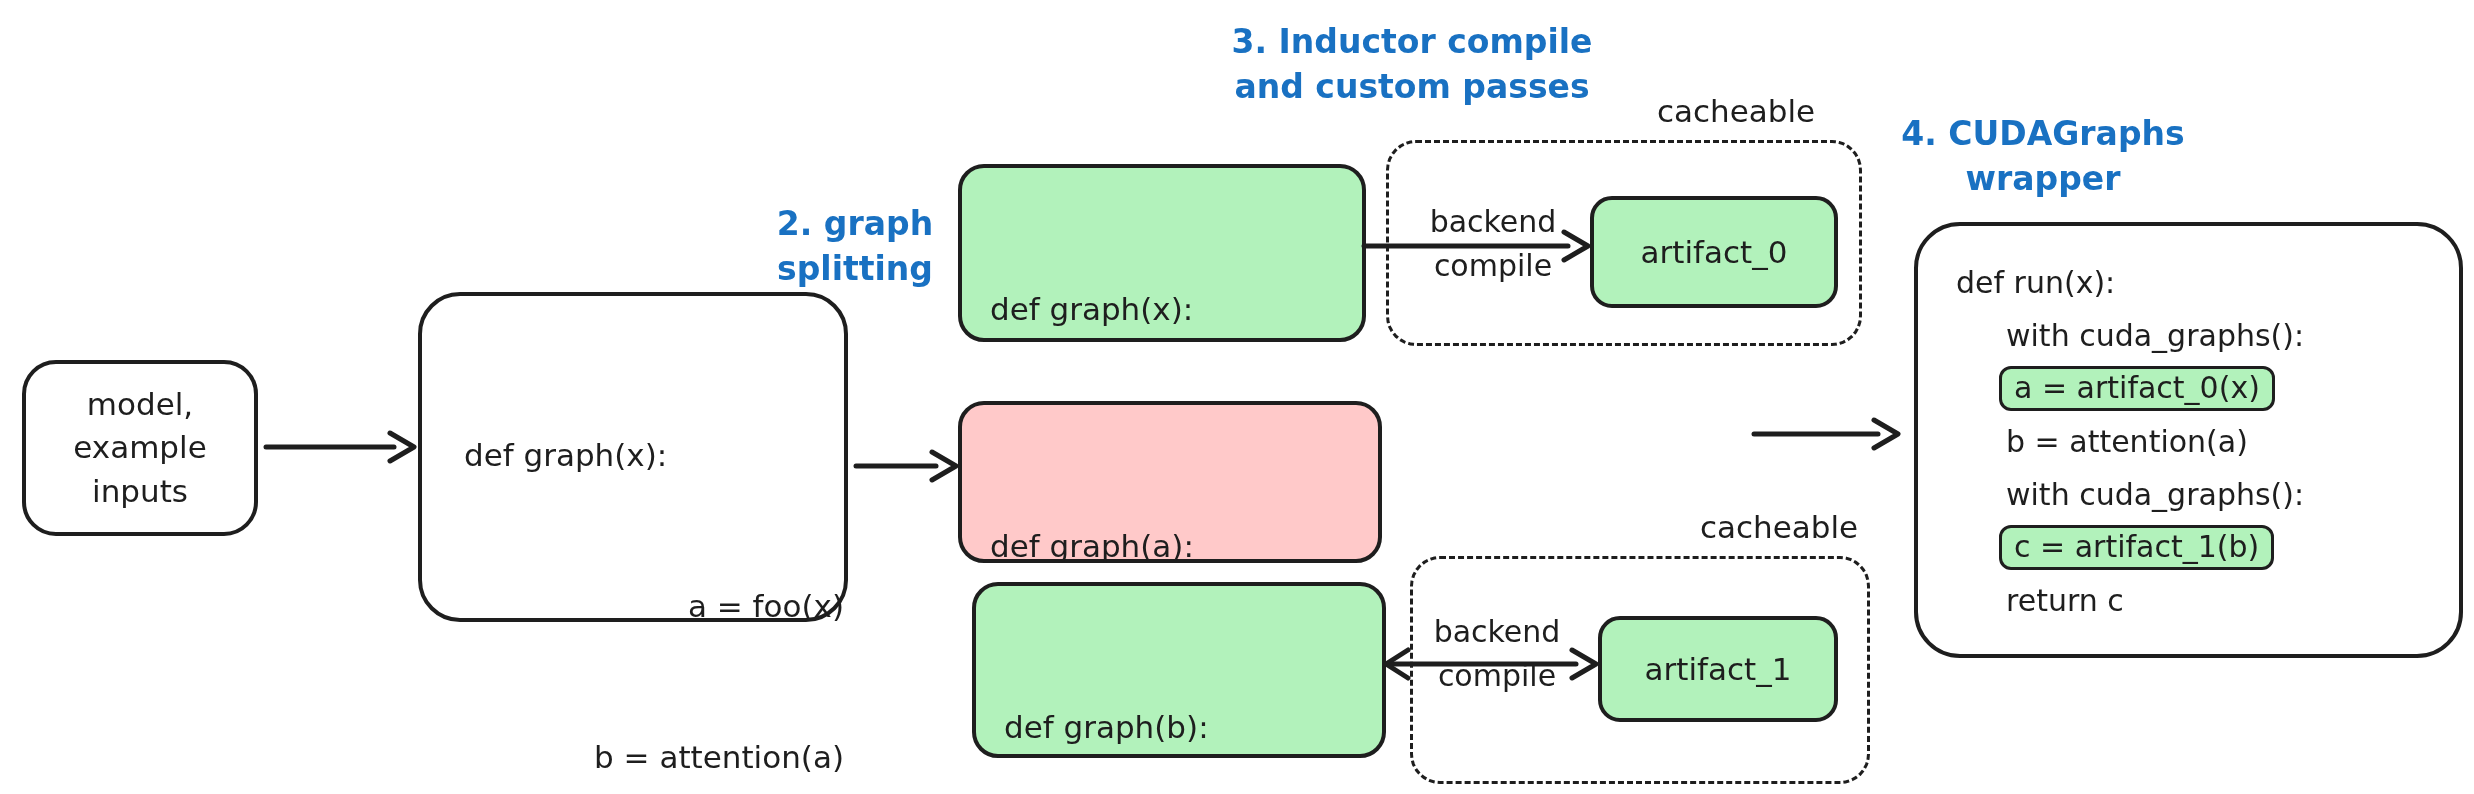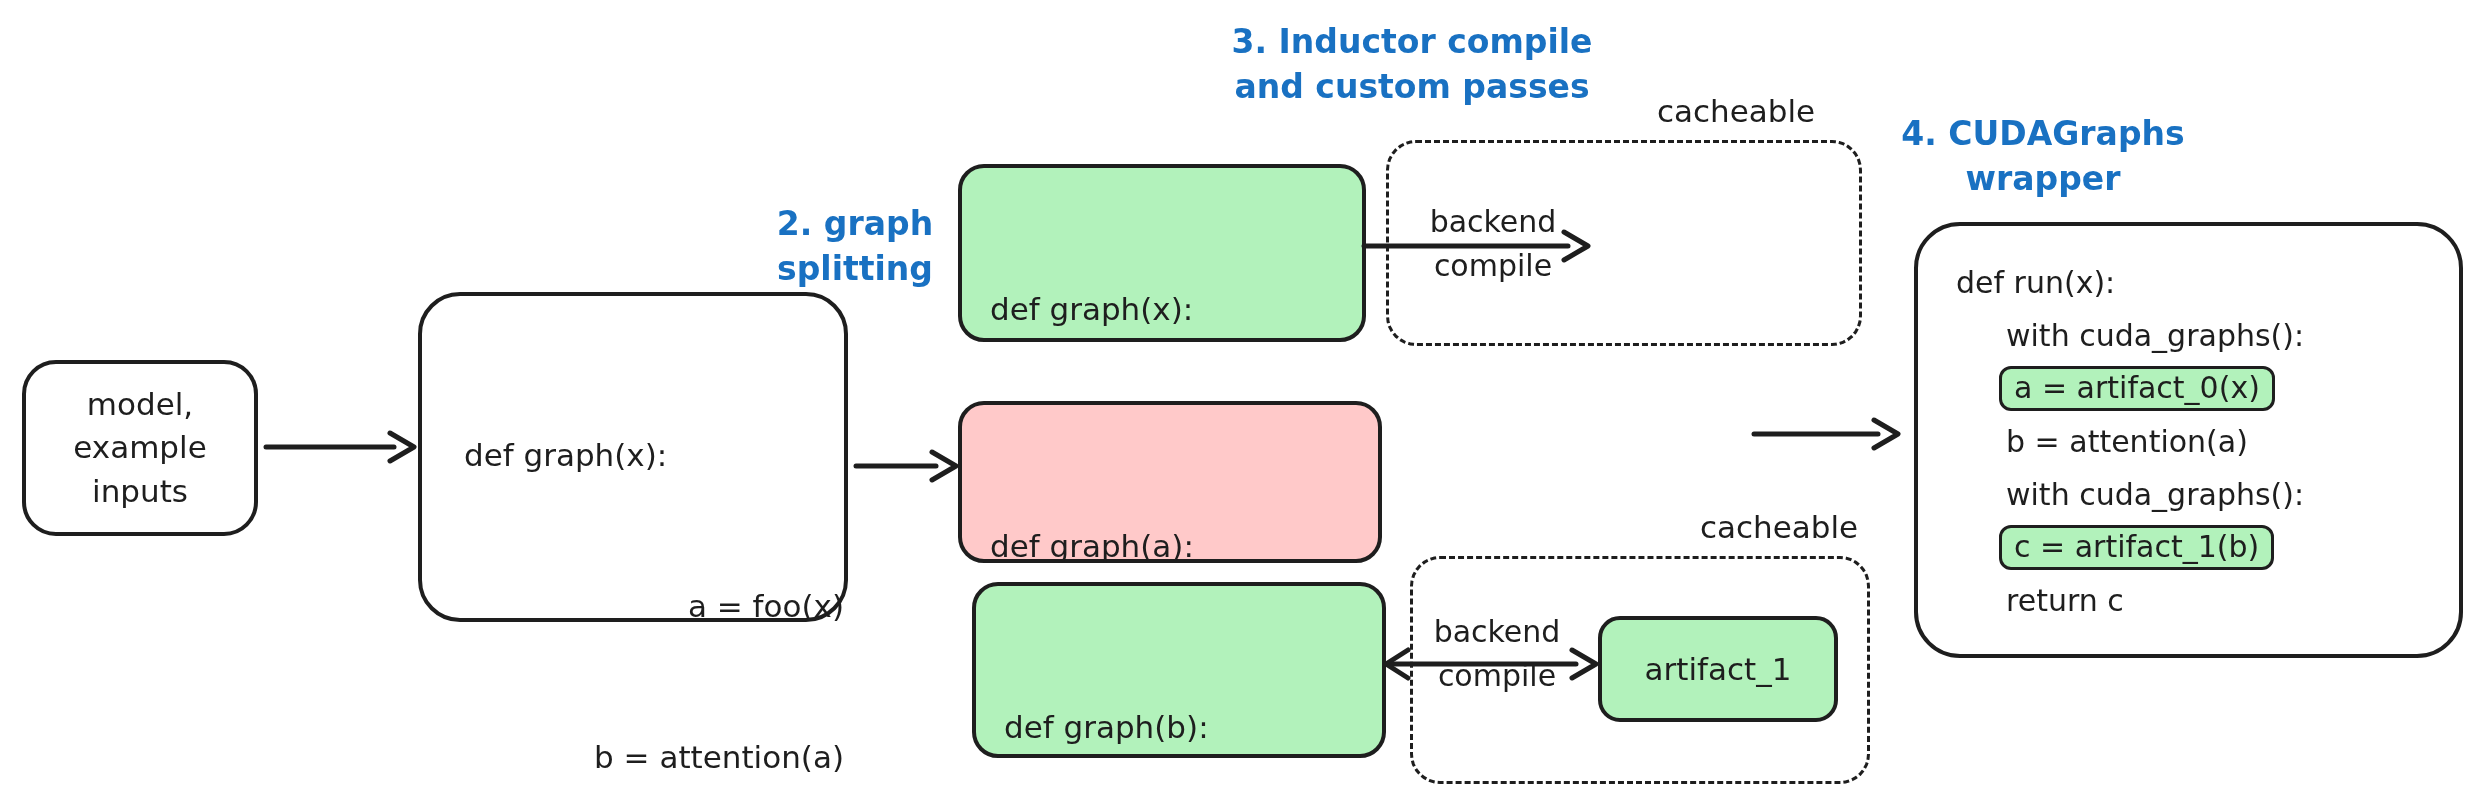--- a/index.html
+++ b/index.html
@@ -170,20 +170,21 @@
   </div>
 
   <div class="plain-label" style="left:1657px;top:90px;width:200px;">cacheable</div>
   <div class="dashed-box" style="left:1386px;top:140px;width:476px;height:206px;"></div>
   <div class="backend-label" style="left:1398px;top:200px;width:190px;">backend
 compile</div>
   <svg class="arrow" style="left:1360px;top:224px;" width="234" height="44">
     <line x1="4" y1="22" x2="208" y2="22"></line>
     <polyline points="204,8 228,22 204,36"></polyline>
   </svg>
+  <div class="artifact" style="left:1590px;top:196px;width:248px;height:112px;">artifact_0</div>
 
   <div class="plain-label" style="left:1700px;top:506px;width:200px;">cacheable</div>
   <div class="dashed-box" style="left:1410px;top:556px;width:460px;height:228px;"></div>
   <div class="backend-label" style="left:1402px;top:610px;width:190px;">backend
 compile</div>
   <svg class="arrow" style="left:1380px;top:642px;" width="222" height="44">
     <polyline points="28,8 6,22 28,36"></polyline>
     <line x1="8" y1="22" x2="196" y2="22"></line>
     <polyline points="192,8 216,22 192,36"></polyline>
   </svg>

